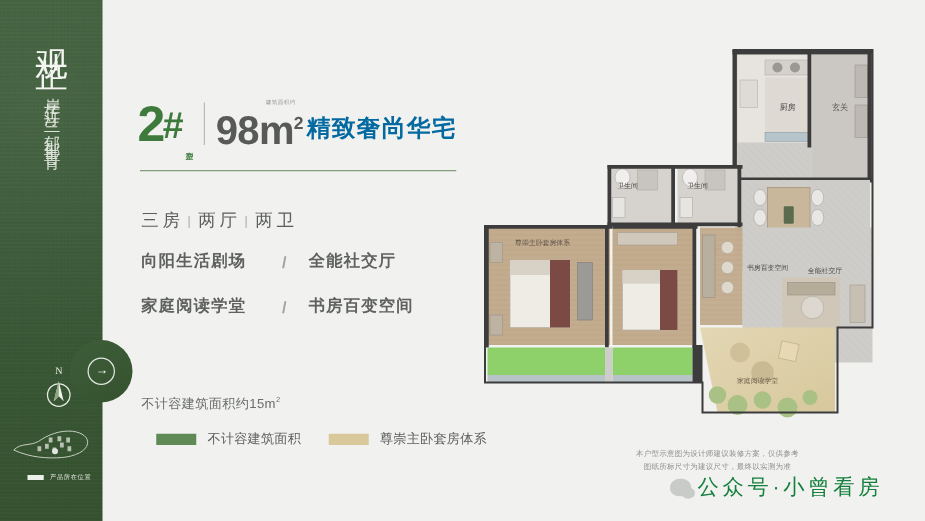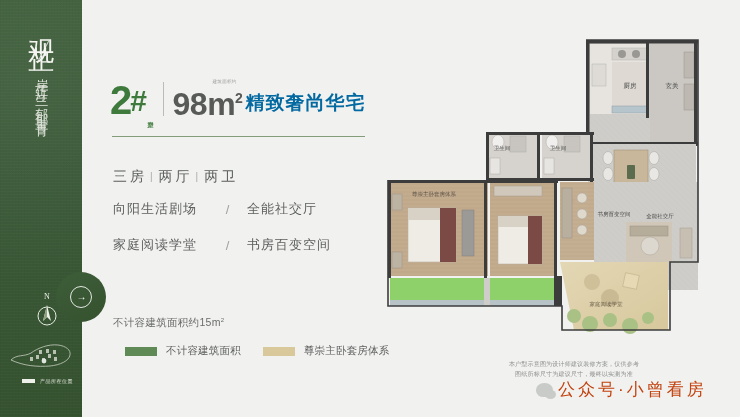--- a/index.html
+++ b/index.html
@@ -109,20 +109,21 @@
   .roomtype{
     position:absolute;left:3px;top:148px;
     font-size:14px;color:#5b5e5b;letter-spacing:3px;font-weight:400;margin-top:20px;
   }
   .roomtype .sep{color:#a9aca8;font-size:10px;margin:0 3px;vertical-align:1px;}
 
   .features{position:absolute;left:3px;top:200px;}
   .feat-row{
     display:flex;align-items:center;font-size:13px;color:#5e615e;letter-spacing:1px;
     margin-bottom:18px;
+    font-weight:bold;
   }
   .feat-row .f-left{width:96px;}
   .feat-row .f-slash{width:38px;text-align:center;color:#9fa29e;}
   .feat-row .f-right{}
 
   .note-area{
     position:absolute;left:3px;top:316px;font-size:10.5px;color:#6a6d6a;letter-spacing:.3px;
   }
   .note-area sup{font-size:6px;}
   .legend{position:absolute;left:3px;top:344px;display:flex;align-items:center;padding-left:12px;}
@@ -134,21 +135,21 @@
   .plan{position:absolute;left:378px;top:30px;width:330px;height:330px;}
   .plan svg{display:block;}
   .plan-note{
     position:absolute;left:484px;top:360px;width:180px;text-align:center;
     font-size:6px;color:#8e918d;line-height:1.65;letter-spacing:.2px;
   }
 
   
   .watermark{
     position:absolute;left:536px;top:378px;display:flex;align-items:center;
-    color:#c2410c;font-size:17px;letter-spacing:3px;font-weight:400;
+    color:#15803d;font-size:17px;letter-spacing:3px;font-weight:400;
     font-family:"Liberation Sans",sans-serif;
   }
   .watermark .wechat{
     width:17px;height:14px;border-radius:48% 48% 45% 45%;background:#c9cbc8;
     margin-right:5px;position:relative;
   }
   .watermark .wechat:after{
     content:"";position:absolute;right:-3px;bottom:-2px;width:11px;height:9px;
     border-radius:50%;background:#c9cbc8;
   }

